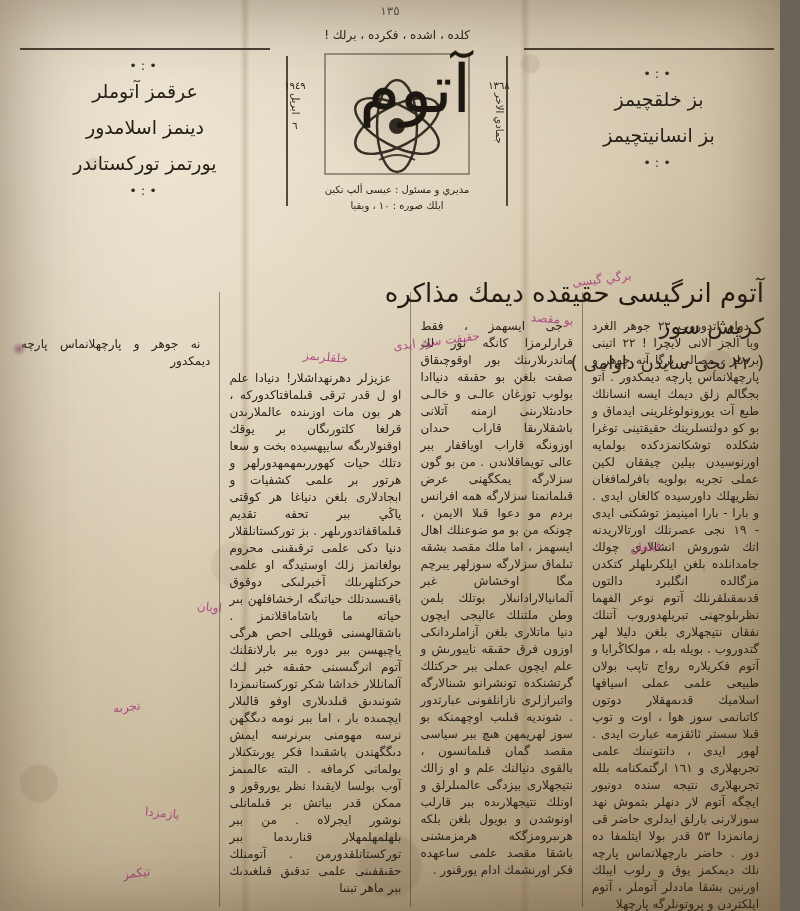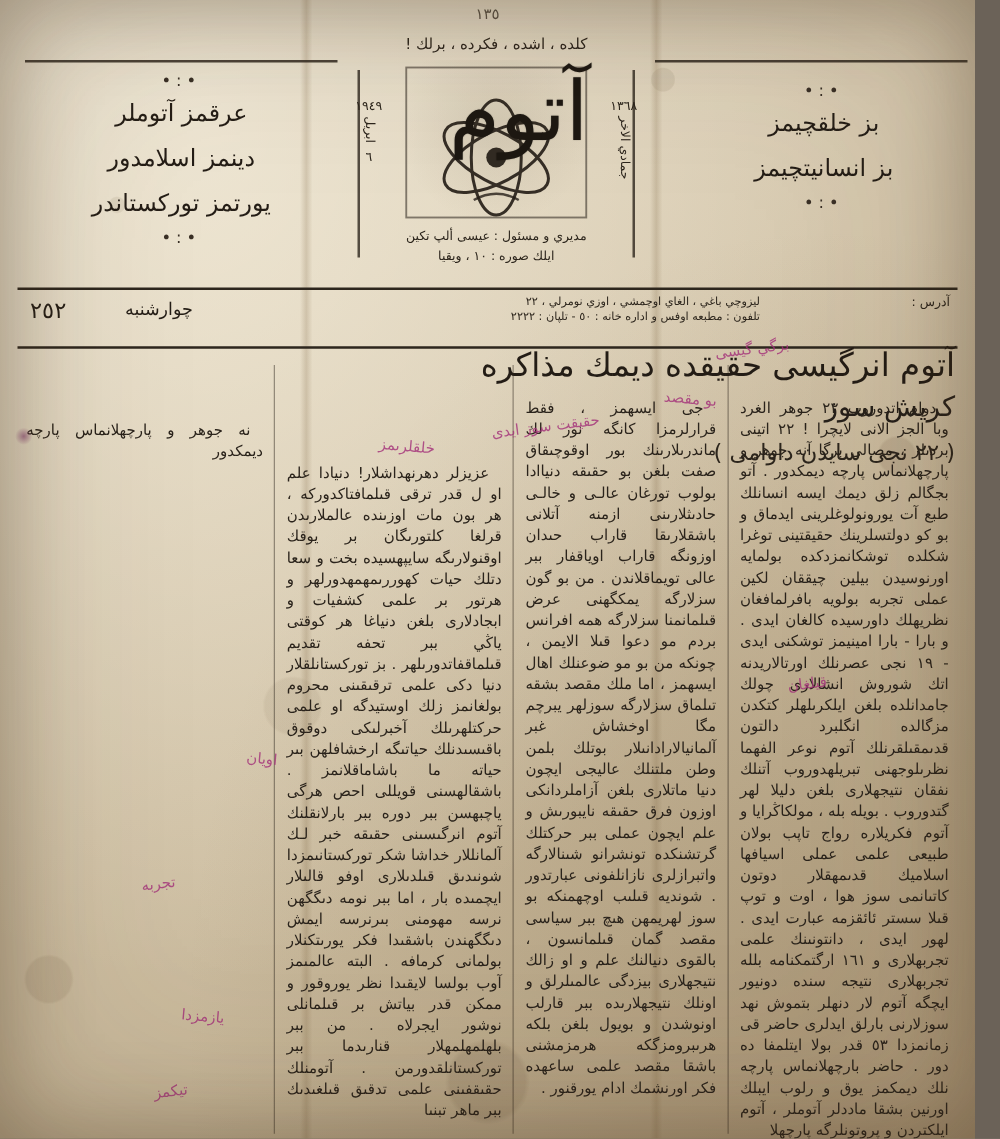--- a/index.html
+++ b/index.html
@@ -343,29 +343,20 @@
           <circle cx="80" cy="78" r="8" fill="#241d16" opacity="0.92"></circle>
           <path d="M62 112 q18 -10 36 0" stroke="#241d16" stroke-width="2" fill="none" opacity="0.8"></path>
         </svg>
         <div class="logo-title">آتوم</div>
       </div>
       <div class="logo-caption">مديري و مسئول : عيسى ألپ تكين</div>
       <div class="logo-caption">ايلك صوره : ١٠ ، ويقيا</div>
     </div>
   </div>
 
-  <div class="infobar">
-    <div class="issue">٢٥٢</div>
-    <div class="weekday">چوارشنبه</div>
-    <div class="addr">آدرس :</div>
-    <div class="addr-body">
-      <div>ليزوچي باغي ، الغاي اوچمشي ، اوزي نومرلي ، ٢٢</div>
-      <div>تلفون : مطبعه اوفس و اداره خانه : ٥٠ - تلپان : ٢٢٢٢</div>
-    </div>
-  </div>
 
   <div class="headline">
     <div>آتوم انرگيسى حقيقده ديمك مذاكره</div>
     <div class="sub">كريش سوز</div>
     <div class="meta">( ٢٢ نجى سايدن داوامى )</div>
   </div>
 
   <div class="columns">
     <div class="col c1">
       <div class="col-top-pad"></div>

